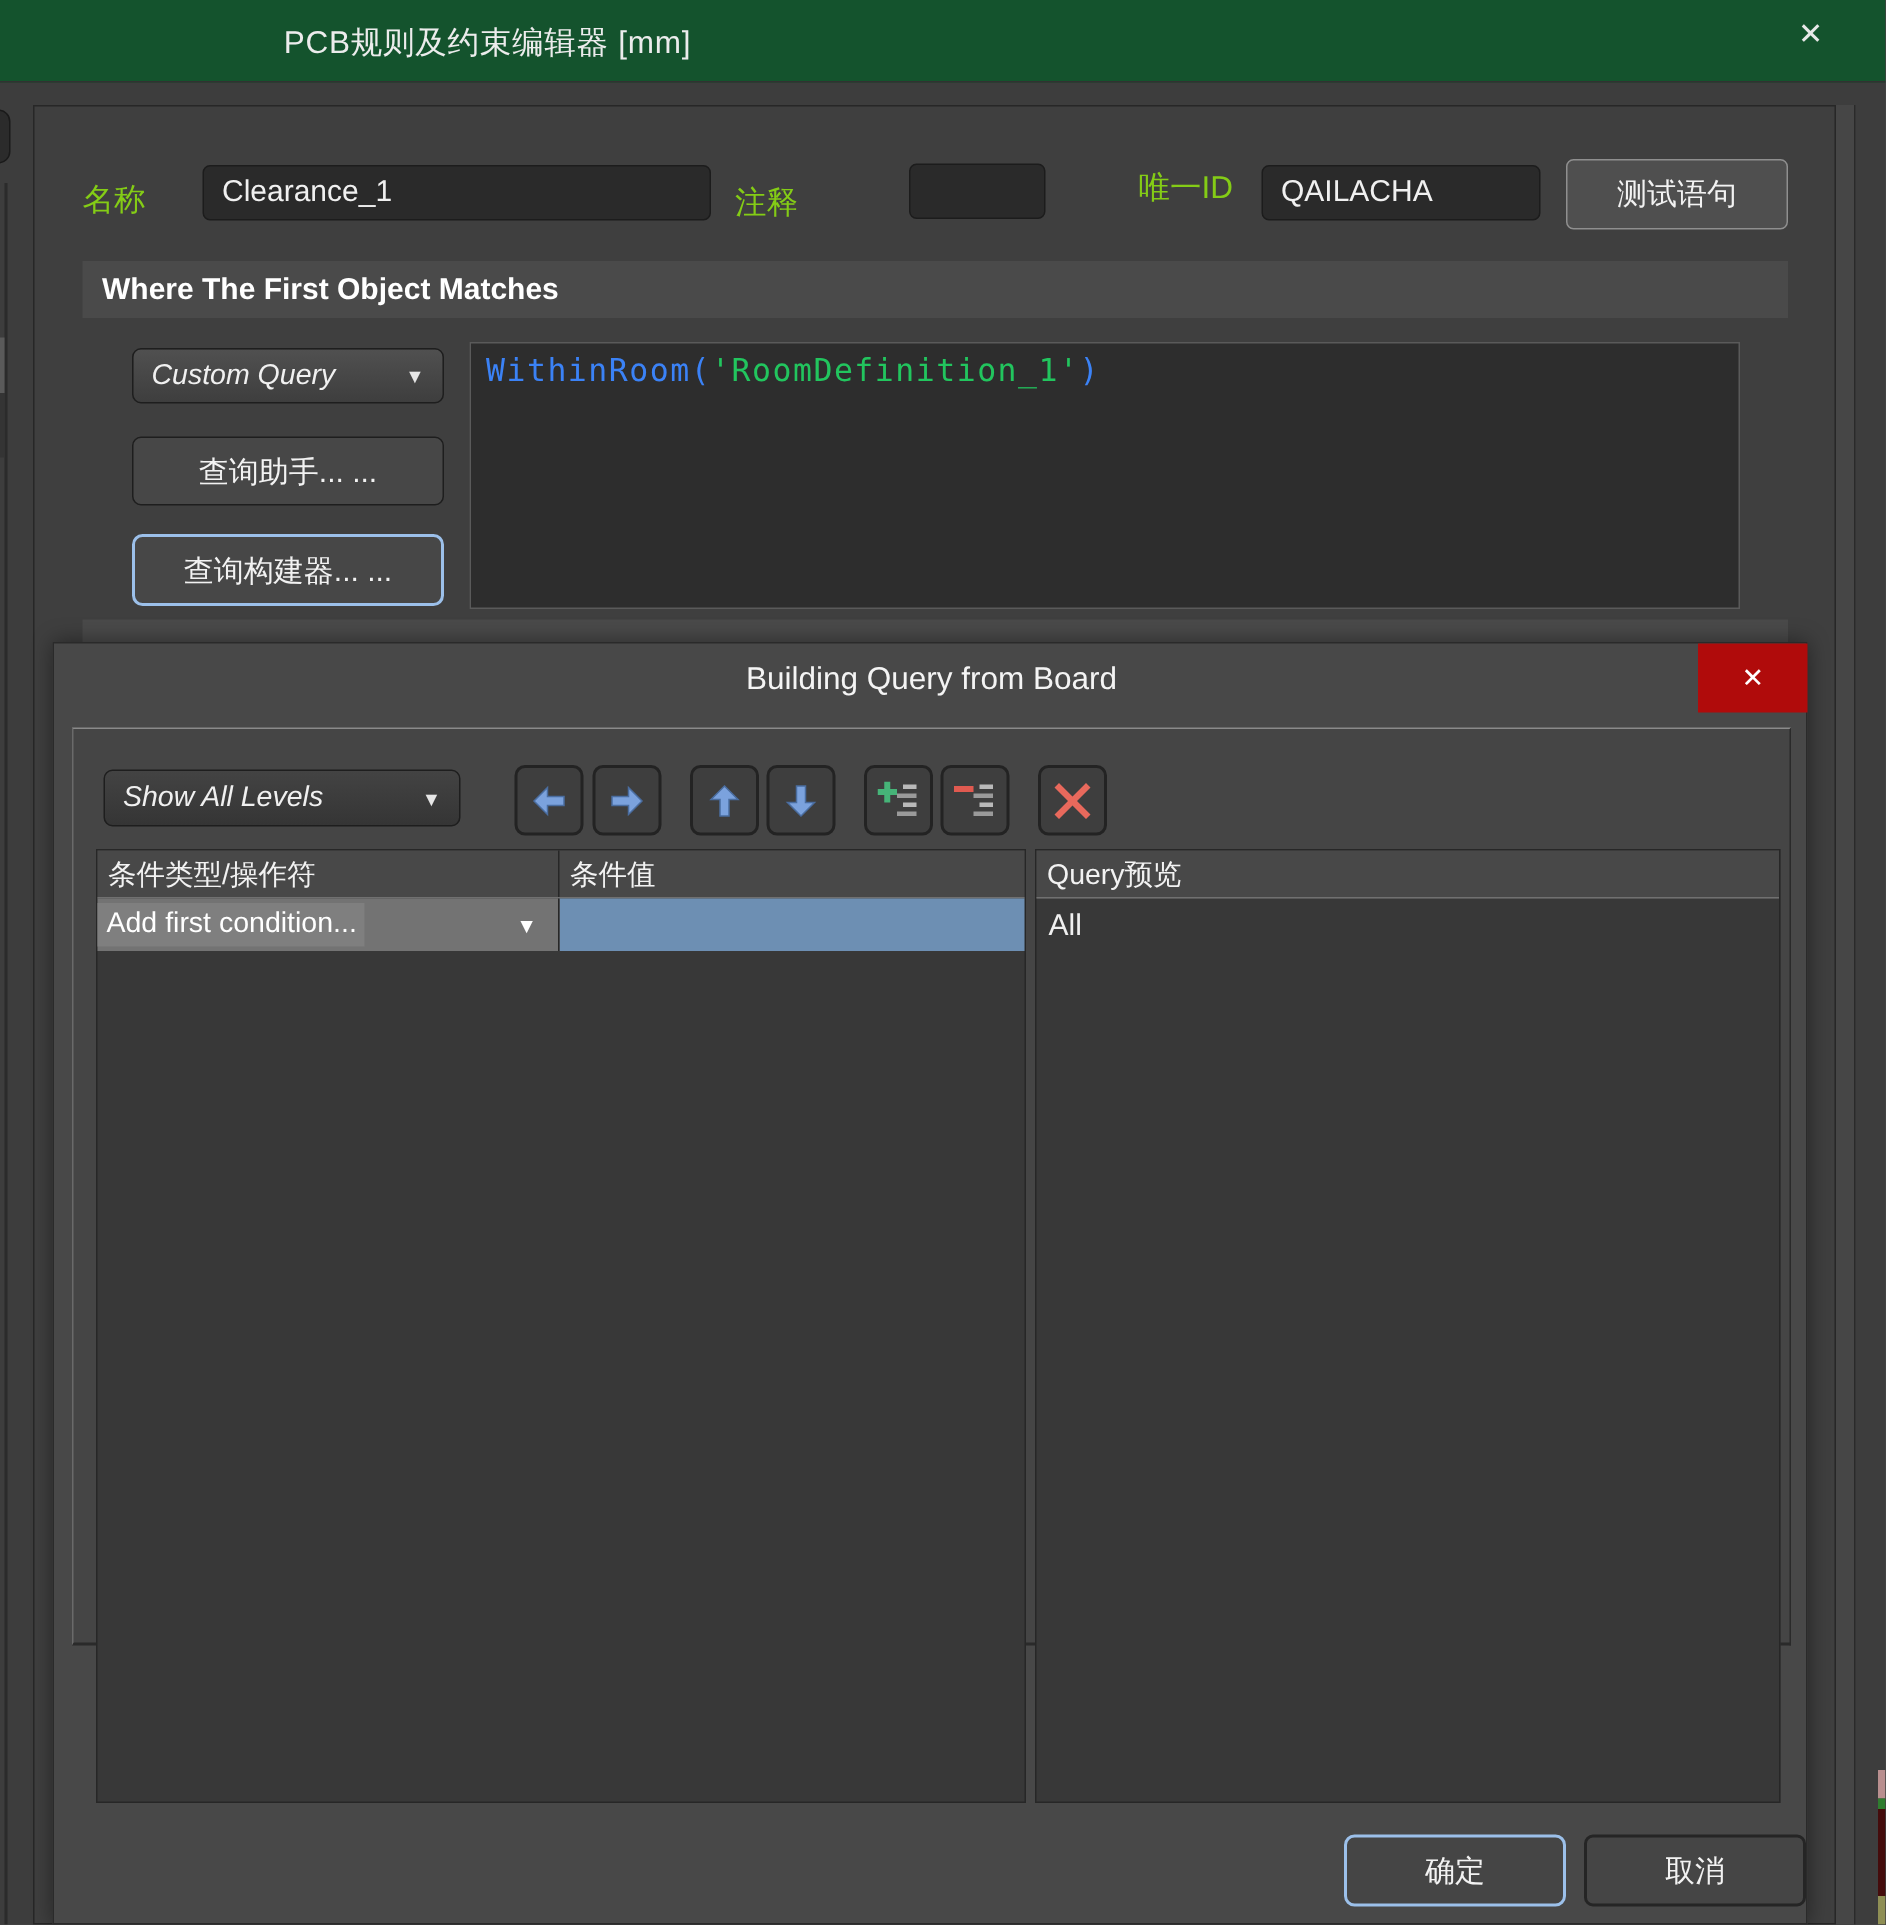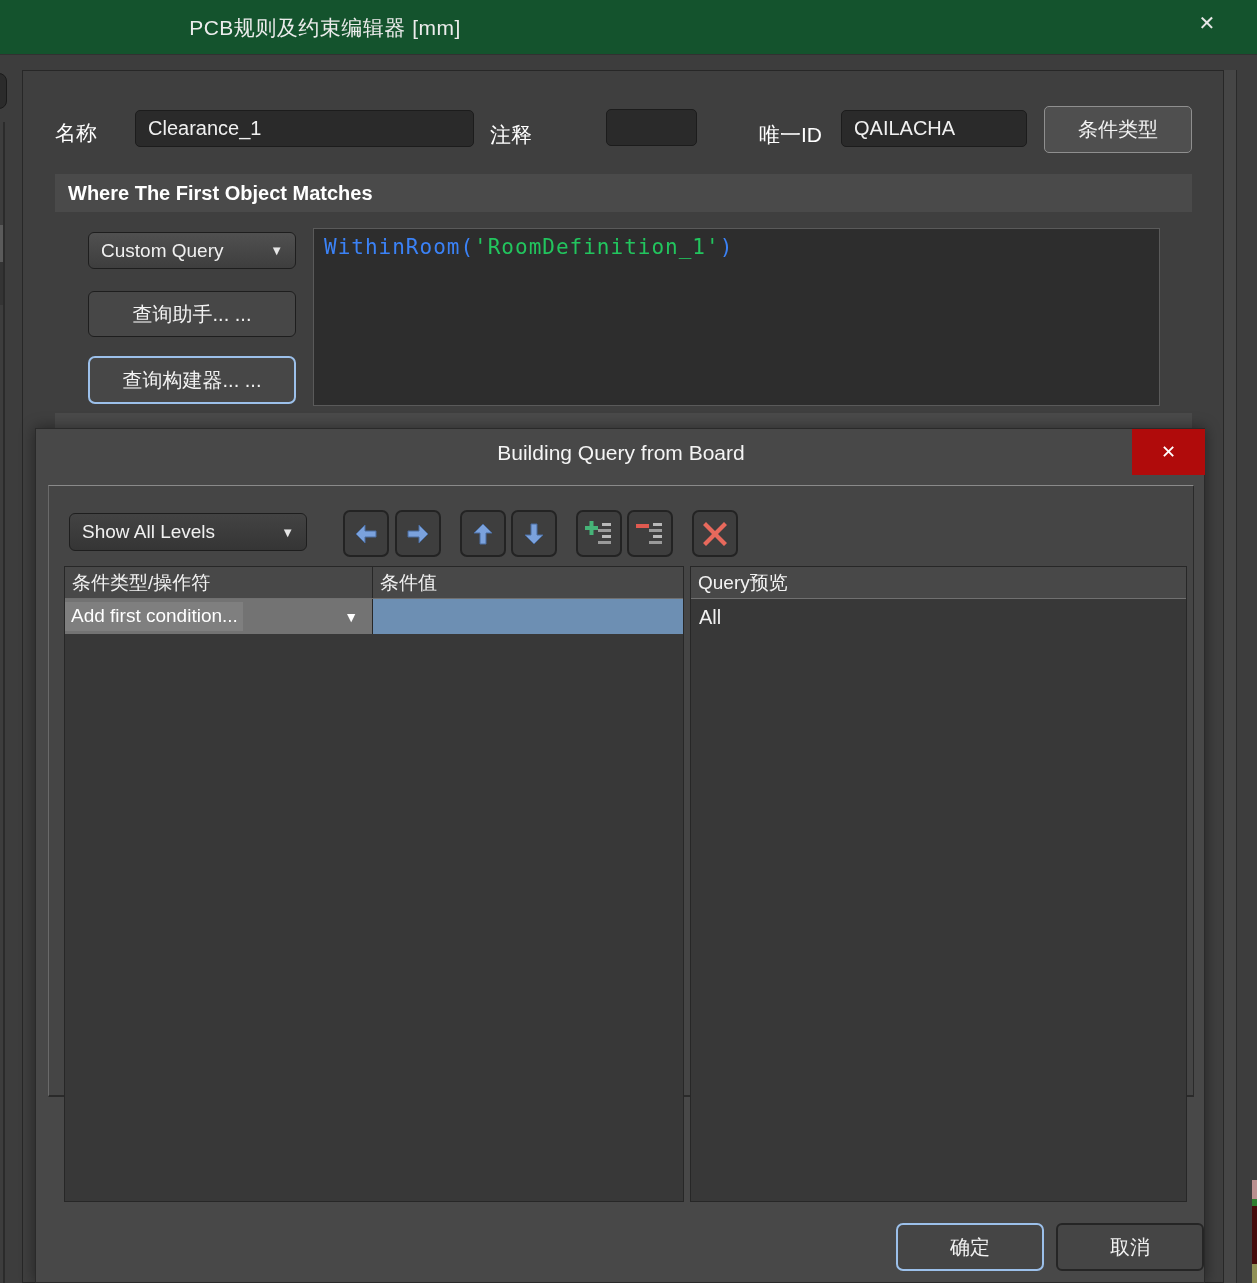--- a/index.html
+++ b/index.html
@@ -12,42 +12,42 @@
 
   
   .titlebar { left:0; top:0; width:1257px; height:55px; background:#14532d; border-bottom:1px solid #313131; }
   .titlebar .title { left:140px; top:14px; width:370px; text-align:center; font-size:21px; color:#ececec; letter-spacing:.5px; }
   .win-close { left:1192px; top:8px; width:30px; height:30px; text-align:center; line-height:30px;
                font-size:20px; font-weight:bold; color:#e8e8e8; cursor:pointer; }
 
   .main-panel { left:22px; top:70px; width:1202px; height:1213px; background:#3f3f3f; border:1px solid #272727; }
   .side-strip { left:1224px; top:70px; width:13px; height:1213px; background:#464646; border-right:1px solid #2a2a2a; }
 
-  .label { font-size:21px; color:#ffffff; white-space:nowrap; }
+  .label { font-size:21px; color:#84cc16; white-space:nowrap; }
 
   .text-input {
     background:#2a2a2a; border:1px solid #1c1c1c; border-radius:5px;
     color:#f0f0f0; font-size:20px; padding:0 12px; outline:none;
     font-family:"Liberation Sans","DejaVu Sans",sans-serif;
   }
   .btn {
     background:#4f4f4f; border:1px solid #8f8f8f; border-radius:5px;
     color:#f2f2f2; font-size:20px; text-align:center; cursor:pointer;
     display:flex; align-items:center; justify-content:center;
   }
   .btn.dark { background:#474747; border:1px solid #1e1e1e; border-radius:6px; }
   .btn.focus { border:2px solid #9cc0ea; border-radius:7px; }
 
   .section-bar { background:#4a4a4a; color:#ffffff; font-weight:bold; font-size:20px;
                  display:flex; align-items:center; padding-left:13px; }
 
   .dropdown {
     background:linear-gradient(#505050,#3e3e3e); border:1px solid #1e1e1e; border-radius:6px;
     color:#f0f0f0; font-size:19px; display:flex; align-items:center;
-    padding:0 12px; cursor:pointer;
+    padding:0 12px; cursor:pointer;font-style:italic;
   }
   .dropdown .arrow { margin-left:auto; font-size:13px; color:#e6e6e6; }
 
   .query-box {
     background:#2d2d2d; border:1px solid #5a5a5a;
     font-family:"DejaVu Sans Mono","Liberation Mono",monospace;
     font-size:21px; padding:6px 10px; letter-spacing:1px;
   }
   .q-fn, .q-close { color:#3b82f6; }
   .q-str { color:#22c55e; }
@@ -107,24 +107,24 @@
 
 <div class="abs crop-a"></div>
 <div class="abs crop-line"></div>
 <div class="abs crop-b"></div>
 <div class="abs crop-c"></div>
 
 <div class="abs label" style="left:55px; top:119px;">名称</div>
 <input class="abs text-input" style="left: 135px; top: 110px; width: 339px; height: 37px;" value="Clearance_1">
 <div class="abs label" style="left:490px; top:121px;">注释</div>
 <input class="abs text-input" style="left: 606px; top: 109px; width: 91px; height: 37px;" value="">
-<div class="abs label" style="left:711px; top:121px;padding-left:48px;">唯一ID</div>
+<div class="abs label" style="left:711px; top:111px;padding-left:48px;">唯一ID</div>
 <input class="abs text-input" style="left: 841px; top: 110px; width: 186px; height: 37px;" value="QAILACHA">
 <div class="abs btn" style="left:1044px; top:106px; width:148px; height:47px;">
-  <span>条件类型</span>
+  <span>测试语句</span>
 </div>
 
 <div class="abs section-bar" style="left:55px; top:174px; width:1137px; height:38px;">
   <span>Where The First Object Matches</span>
 </div>
 
 <div class="abs dropdown" style="left:88px; top:232px; width:208px; height:37px;">
   <span>Custom Query</span>
   <span class="arrow">▼</span>
 </div>

